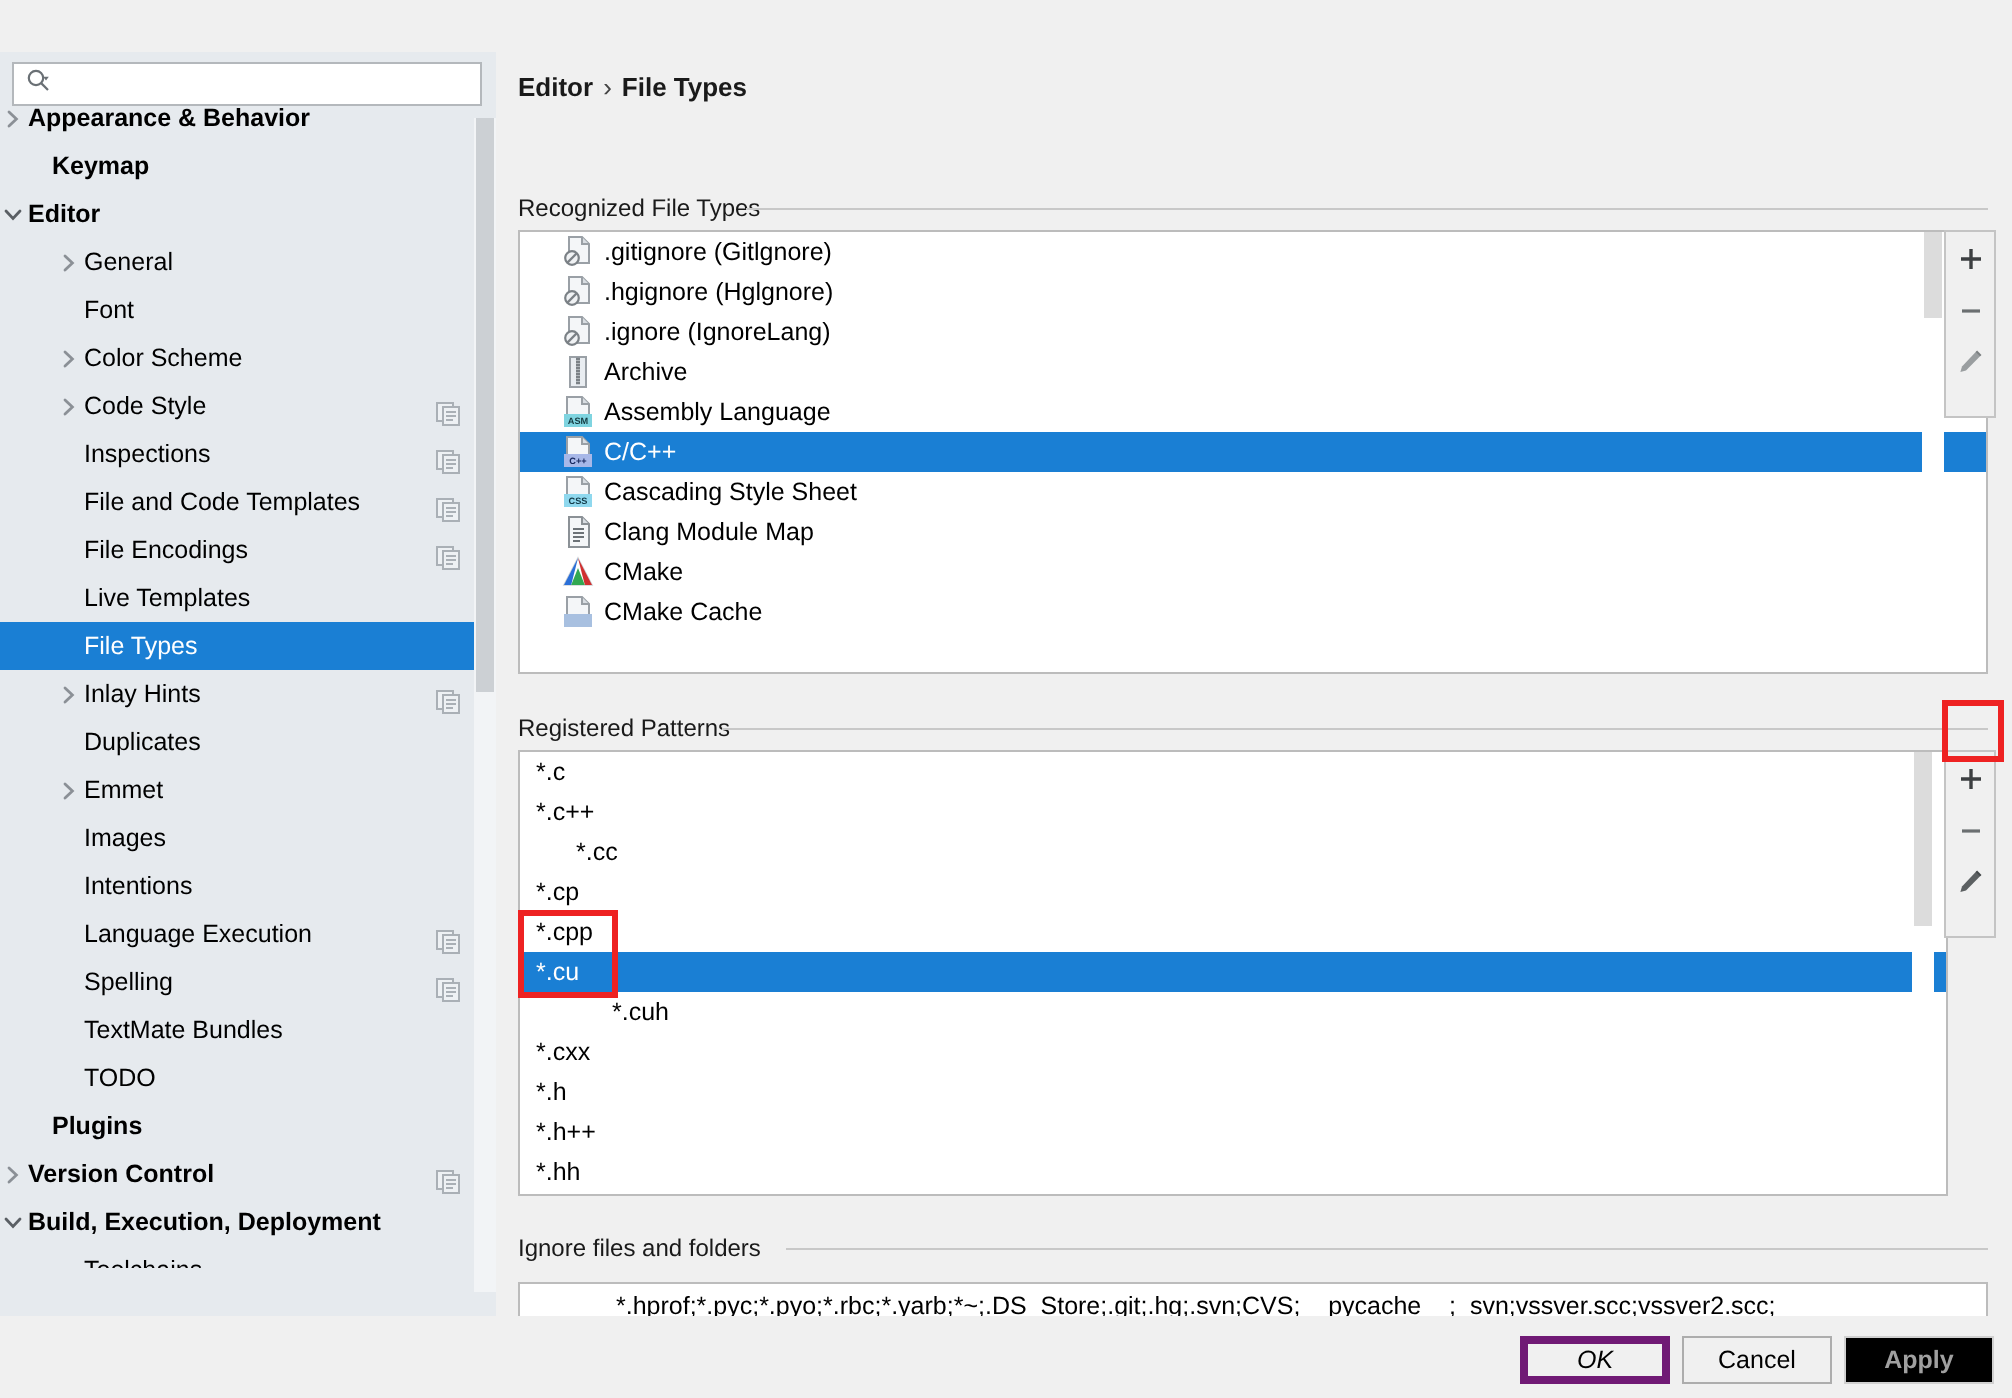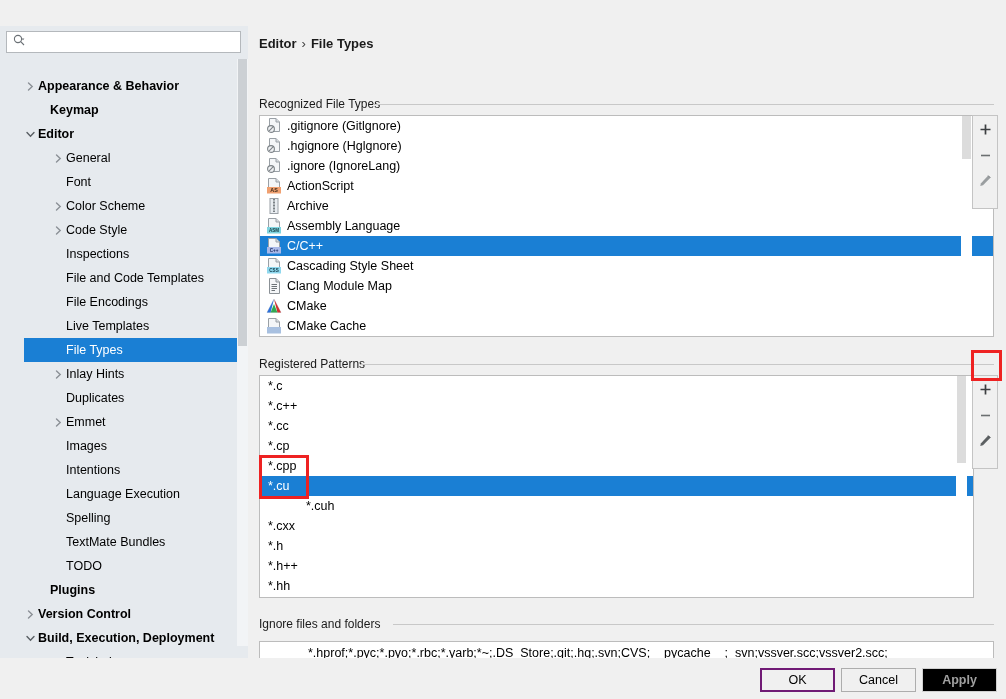--- a/index.html
+++ b/index.html
@@ -39,23 +39,22 @@
     width: 100%; height: 100%; box-sizing: border-box;
     background: #fff; border: 1px solid #b4b8bc;
     display: flex; align-items: center; padding-left: 6px;
   }
   .search-input {
     border: none; outline: none; background: transparent;
     font-family: "Liberation Sans", sans-serif; font-size: 12px;
     width: 200px; margin-left: 4px; color: #000;
   }
   .tree {
-    position: absolute; left: 0; top: 48px; width: 248px; height: 587px;
+    position: absolute; left: 0; top: 21px; width: 248px; height: 587px;
     overflow: hidden;
-    margin-left: 24px;
   }
   .tree-row {
     position: relative; height: 24px; line-height: 24px;
     white-space: nowrap; font-size: 12.5px; cursor: default;
   }
   .tree-row.selected { background: #1a7fd4; color: #fff; }
   .tree-row .label { position: absolute; top: 0; }
   .tree-row .label.bold { font-weight: bold; }
   .arrow {
     position: absolute; top: 0; width: 10px; height: 24px;
@@ -84,21 +83,21 @@
   .breadcrumb .sep { font-weight: normal; color: #444; padding: 0 5px; }
 
   .group-label { position: absolute; font-size: 12px; color: #1a1a1a; background: #f0f0f0; padding-right: 6px; }
   .group-rule { position: absolute; height: 1px; background: #c8c8c8; }
 
   .list-panel {
     position: absolute; background: #fff; border: 1px solid #bcbcbc; box-sizing: border-box;
     overflow: hidden;
   }
   .list-row {
-    position: relative; height: 20px; line-height: 20px; padding-left: 6px;
+    position: relative; height: 20px; line-height: 20px; padding-left: 21px;
     white-space: nowrap; font-size: 12.5px; color: #000; cursor: default;
     display: flex; align-items: center;
   }
   .list-row.selected { background: #1a7fd4; color: #fff; }
   .ftype-icon { width: 16px; height: 16px; margin-right: 5px; flex: 0 0 16px; position: relative; }
   .plain-row { padding-left: 8px; }
 
   .vscroll { position: absolute; background: #fff; width: 11px; }
   .vthumb { position: absolute; left: 1px; width: 9px; background: #dcdcdc; }
 
@@ -121,21 +120,21 @@
   }
 
   
   .footer { position: absolute; left: 0; top: 658px; width: 1006px; height: 41px; background: #f0f0f0; }
   .dlg-btn {
     position: absolute; top: 10px; height: 24px; width: 75px;
     font-family: "Liberation Sans", sans-serif; font-size: 12.5px;
     background: #f0f0f0; border: 1px solid #adadad; box-sizing: border-box;
     cursor: pointer; color: #000; padding: 0;
   }
-  .dlg-btn.primary { border: 2px solid #701a75; }
+  .dlg-btn.primary { border: 4px solid #701a75; font-style: italic; }
   .dlg-btn.disabled { color: #a0a0a0; border-color: #d0d0d0; background: #000000; cursor: default; font-weight: bold; }
 
   
   .annot { position: absolute; border: 3px solid #ee2222; box-sizing: border-box; pointer-events: none; }
 </style>
 </head>
 <body>
 
 <div id="root">
 
@@ -360,29 +359,20 @@
             <span class="ftype-icon"><svg width="16" height="16" viewBox="0 0 16 16">
                 <path d="M3.5 0.5 H10 L13.5 4 V13.5 H3.5 Z" fill="#f4f6f8" stroke="#9aa0a6" stroke-width="1"></path>
                 <path d="M10 0.5 V4 H13.5" fill="#d8dde2" stroke="#9aa0a6" stroke-width="1"></path>
                 <circle cx="5" cy="11" r="3.4" fill="#f0f2f4" stroke="#7b8186" stroke-width="1.1"></circle>
                 <path d="M2.7 13.3 L7.3 8.7" stroke="#7b8186" stroke-width="1.1"></path>
               </svg></span>
             <span>.ignore (IgnoreLang)</span>
           </div>
           <div class="list-row">
             <span class="ftype-icon"><svg width="16" height="16" viewBox="0 0 16 16">
-                <path d="M2.5 0.5 H10 L13.5 4 V11 H2.5 Z" fill="#f4f6f8" stroke="#9aa0a6" stroke-width="1"></path>
-                <path d="M10 0.5 V4 H13.5" fill="#d8dde2" stroke="#9aa0a6" stroke-width="1"></path>
-                <rect x="1" y="9" width="14" height="6.5" fill="#f0a070"></rect>
-                <text x="8" y="14.2" font-family="Liberation Sans, sans-serif" font-size="5.4" font-weight="bold" fill="#3a2a1a" text-anchor="middle">AS</text>
-              </svg></span>
-            <span>ActionScript</span>
-          </div>
-          <div class="list-row">
-            <span class="ftype-icon"><svg width="16" height="16" viewBox="0 0 16 16">
                 <rect x="4" y="0.5" width="8" height="15" fill="#e9edf1" stroke="#9aa0a6" stroke-width="1"></rect>
                 <path d="M7 1.5 H9 M7 3 H9 M7 4.5 H9 M7 6 H9 M7 7.5 H9 M7 9 H9 M7 10.5 H9 M7 12 H9 M7 13.5 H9" stroke="#7b8186" stroke-width="1.2"></path>
               </svg></span>
             <span>Archive</span>
           </div>
           <div class="list-row">
             <span class="ftype-icon"><svg width="16" height="16" viewBox="0 0 16 16">
                 <path d="M2.5 0.5 H10 L13.5 4 V11 H2.5 Z" fill="#f4f6f8" stroke="#9aa0a6" stroke-width="1"></path>
                 <path d="M10 0.5 V4 H13.5" fill="#d8dde2" stroke="#9aa0a6" stroke-width="1"></path>
                 <rect x="1" y="9" width="14" height="6.5" fill="#7fd4e0"></rect>
@@ -463,21 +453,21 @@
     <div class="group-rule" style="left:113px; top:338px; width:633px;"></div>
 
     <div class="list-panel" style="left:11px; top:349px; width:715px; height:223px;">
       <div id="pattern-rows">
           <div class="list-row plain-row" style="height: 20px;">
             <span>*.c</span>
           </div>
           <div class="list-row plain-row" style="height: 20px;">
             <span>*.c++</span>
           </div>
-          <div class="list-row plain-row" style="height: 20px;">
+          <div class="list-row plain-row" style="height: 20px; margin-left: 20px;">
             <span>*.cc</span>
           </div>
           <div class="list-row plain-row" style="height: 20px;">
             <span>*.cp</span>
           </div>
           <div class="list-row plain-row" style="height: 20px;">
             <span>*.cpp</span>
           </div>
           <div class="list-row plain-row selected" style="height: 20px;">
             <span>*.cu</span>

